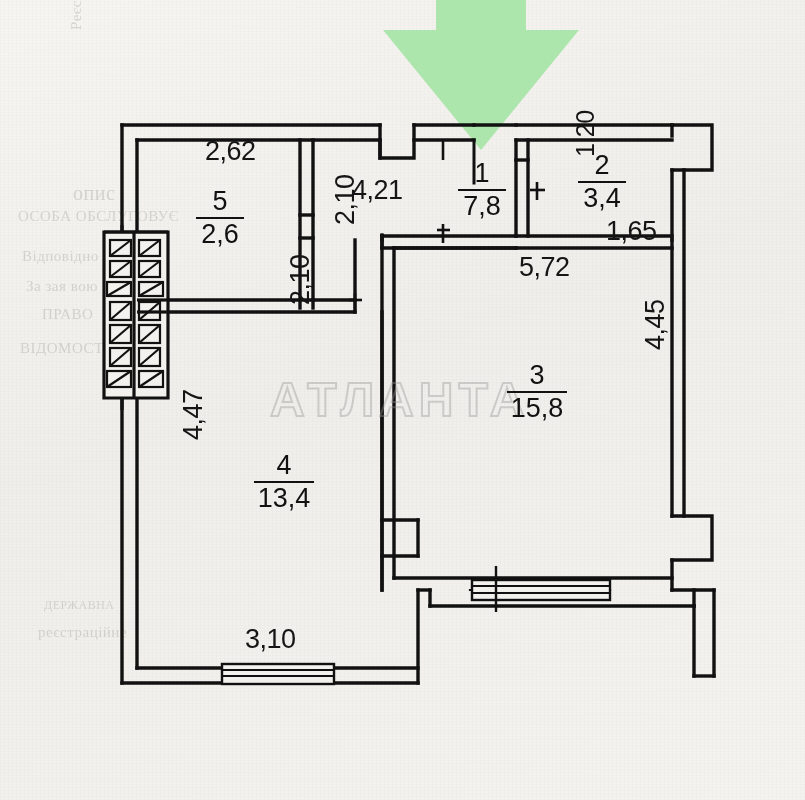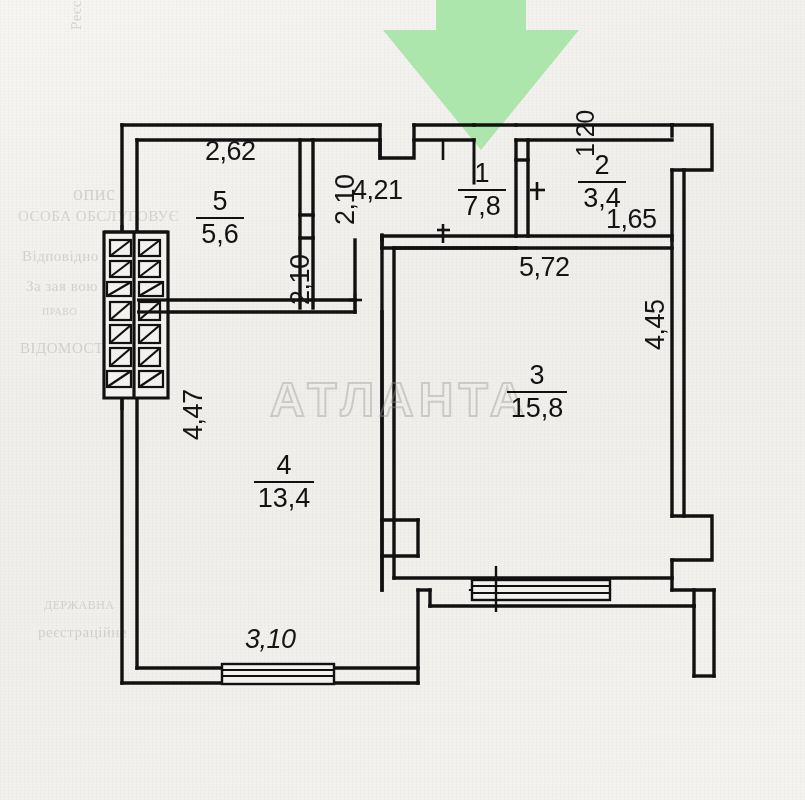--- a/index.html
+++ b/index.html
@@ -100,21 +100,21 @@
 <div id="page">
 
   <div id="paper-texture"></div>
 
   <div id="bleed-layer">
     <div class="bleed vert" style="left:68px; top:30px; font-size:15px;">Реєстрація</div>
     <div class="bleed" style="left:28px; top:182px; font-size:20px;margin-left:45px;">опис</div>
     <div class="bleed" style="left:18px; top:208px; font-size:15px;">ОСОБА  ОБСЛУГОВУЄ</div>
     <div class="bleed" style="left:22px; top:248px; font-size:15px;">Відповідно до</div>
     <div class="bleed" style="left:26px; top:278px; font-size:15px;">За  зая вою  про</div>
-    <div class="bleed" style="left:42px; top:306px; font-size:10px;">ПРАВО</div>
+    <div class="bleed" style="left:42px; top:306px; font-size:15px;">ПРАВО</div>
     <div class="bleed" style="left:20px; top:340px; font-size:15px;">ВІДОМОСТІ  про</div>
     <div class="bleed" style="left:44px; top:598px; font-size:12px;">ДЕРЖАВНА</div>
     <div class="bleed" style="left:38px; top:624px; font-size:15px;">реєстраційне</div>
   </div>
 
   <svg id="plan-svg" width="805" height="800" viewBox="0 0 805 800">
 
     <g>
       <path d="M436,-10 L436,30 L383,30 L481,150 L579,30 L526,30 L526,-10 Z" fill="#a9e5a9" opacity="0.95"></path>
     </g>
@@ -280,34 +280,34 @@
   <div class="lbl dim" style="left:205px; top:136px;">2,62</div>
 
   <div class="lbl dim rot" style="left:330px; top:225px;">2,10</div>
 
   <div class="lbl dim rot" style="left:285px; top:305px;">2,10</div>
 
   <div class="lbl dim" style="left:352px; top:175px;">4,21</div>
 
   <div class="lbl dim rot" style="left:571px; top:157px; font-size:25px;">1,20</div>
 
-  <div class="lbl dim" style="left:606px; top:204px;">1,65</div>
+  <div class="lbl dim" style="left:606px; top:216px;">1,65</div>
 
   <div class="lbl dim" style="left:519px; top:252px;">5,72</div>
 
   <div class="lbl dim rot" style="left:640px; top:350px;">4,45</div>
 
   <div class="lbl dim rot" style="left:178px; top:440px;">4,47</div>
 
-  <div class="lbl dim" style="left:245px; top:624px;font-style:italic;">3,10</div>
+  <div class="lbl dim" style="left:245px; top:624px;">3,10</div>
 
   <div class="room-tag" style="left:190px; top:188px; width:60px;">
     <span class="num">5</span>
     <span class="bar" style="width:48px;"></span>
-    <span class="area">5,6</span>
+    <span class="area">2,6</span>
   </div>
 
   <div class="room-tag" style="left:452px; top:160px; width:60px;">
     <span class="num">1</span>
     <span class="bar" style="width:48px;"></span>
     <span class="area">7,8</span>
   </div>
 
   <div class="room-tag" style="left:572px; top:152px; width:60px;">
     <span class="num">2</span>

